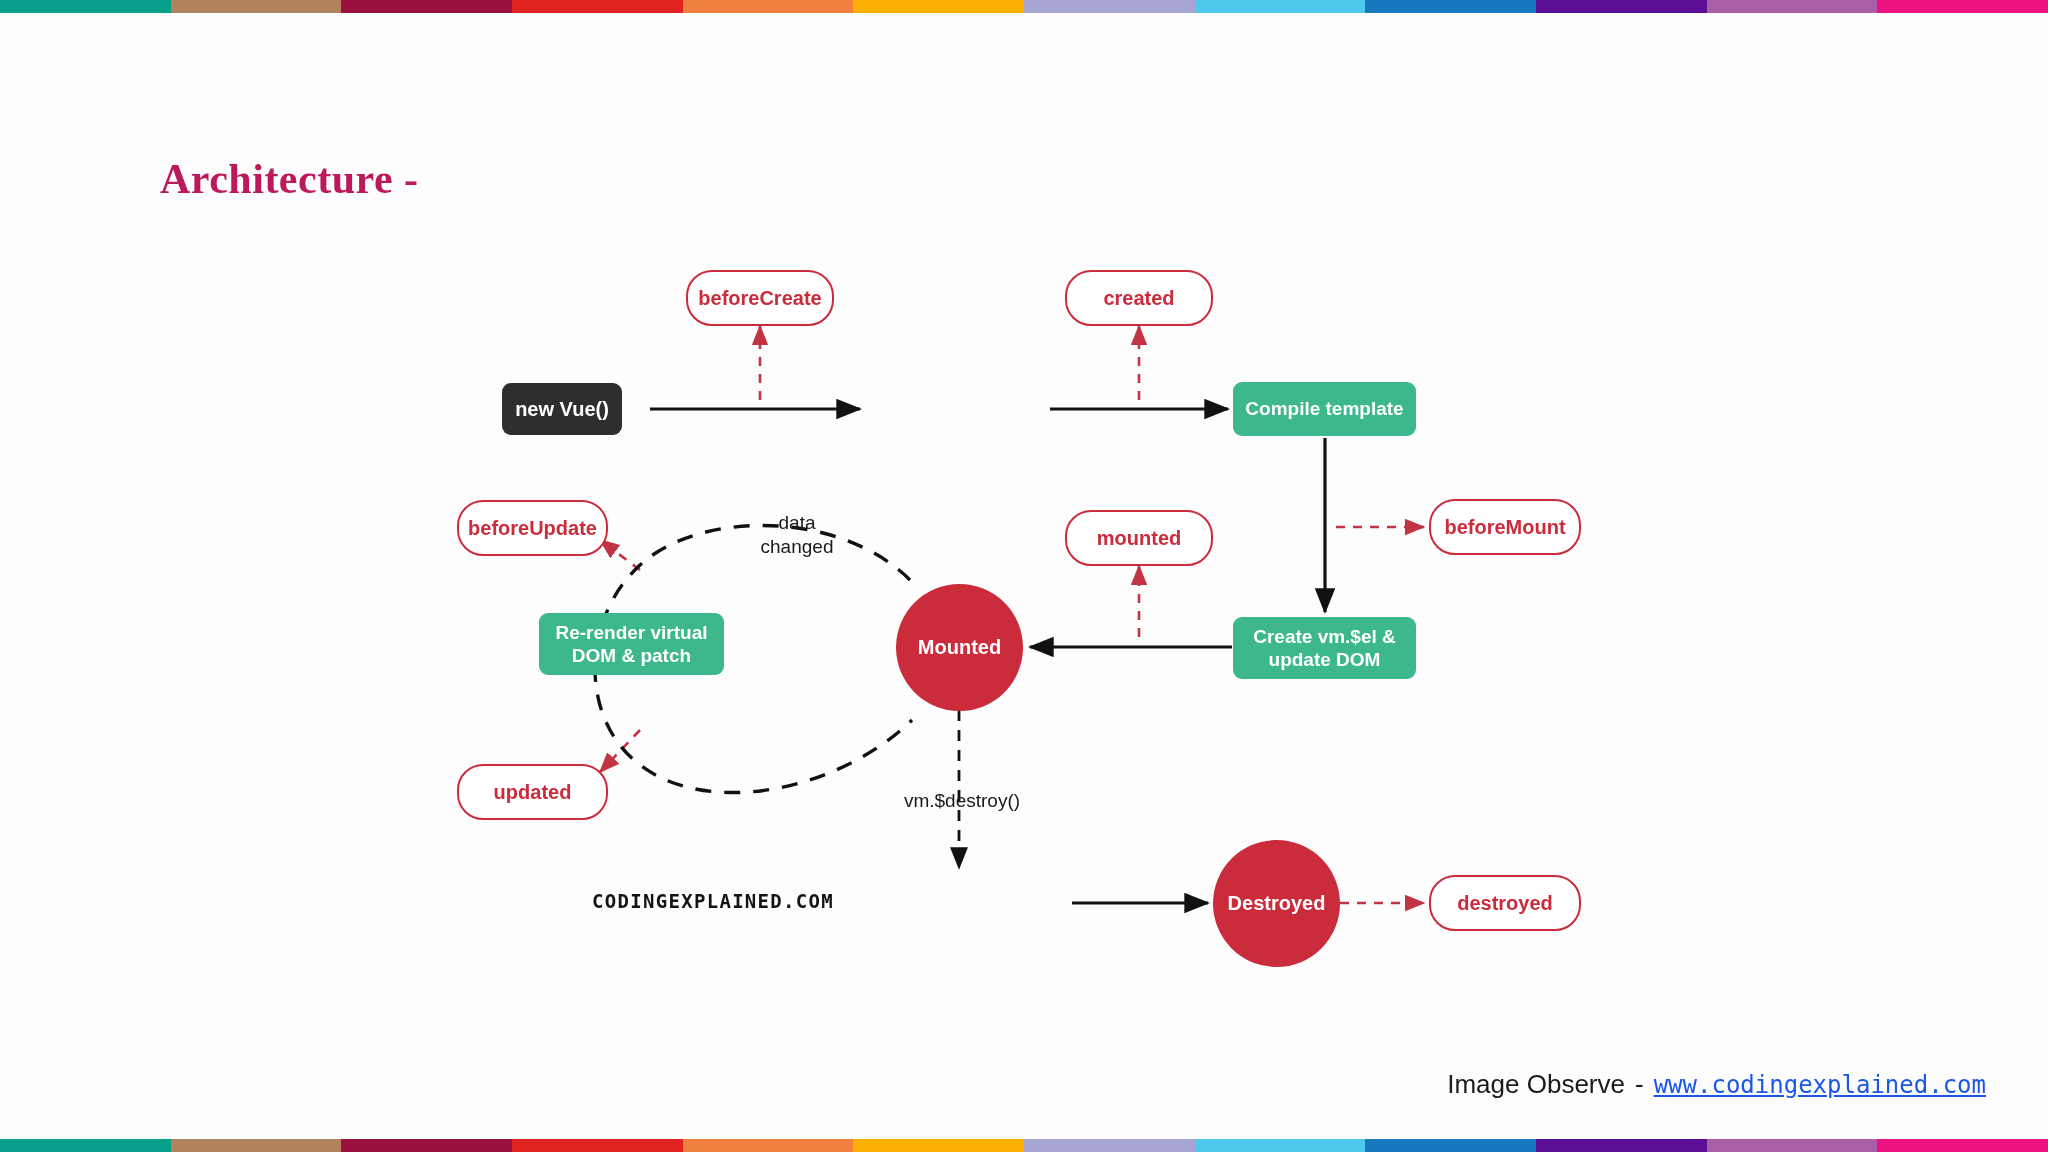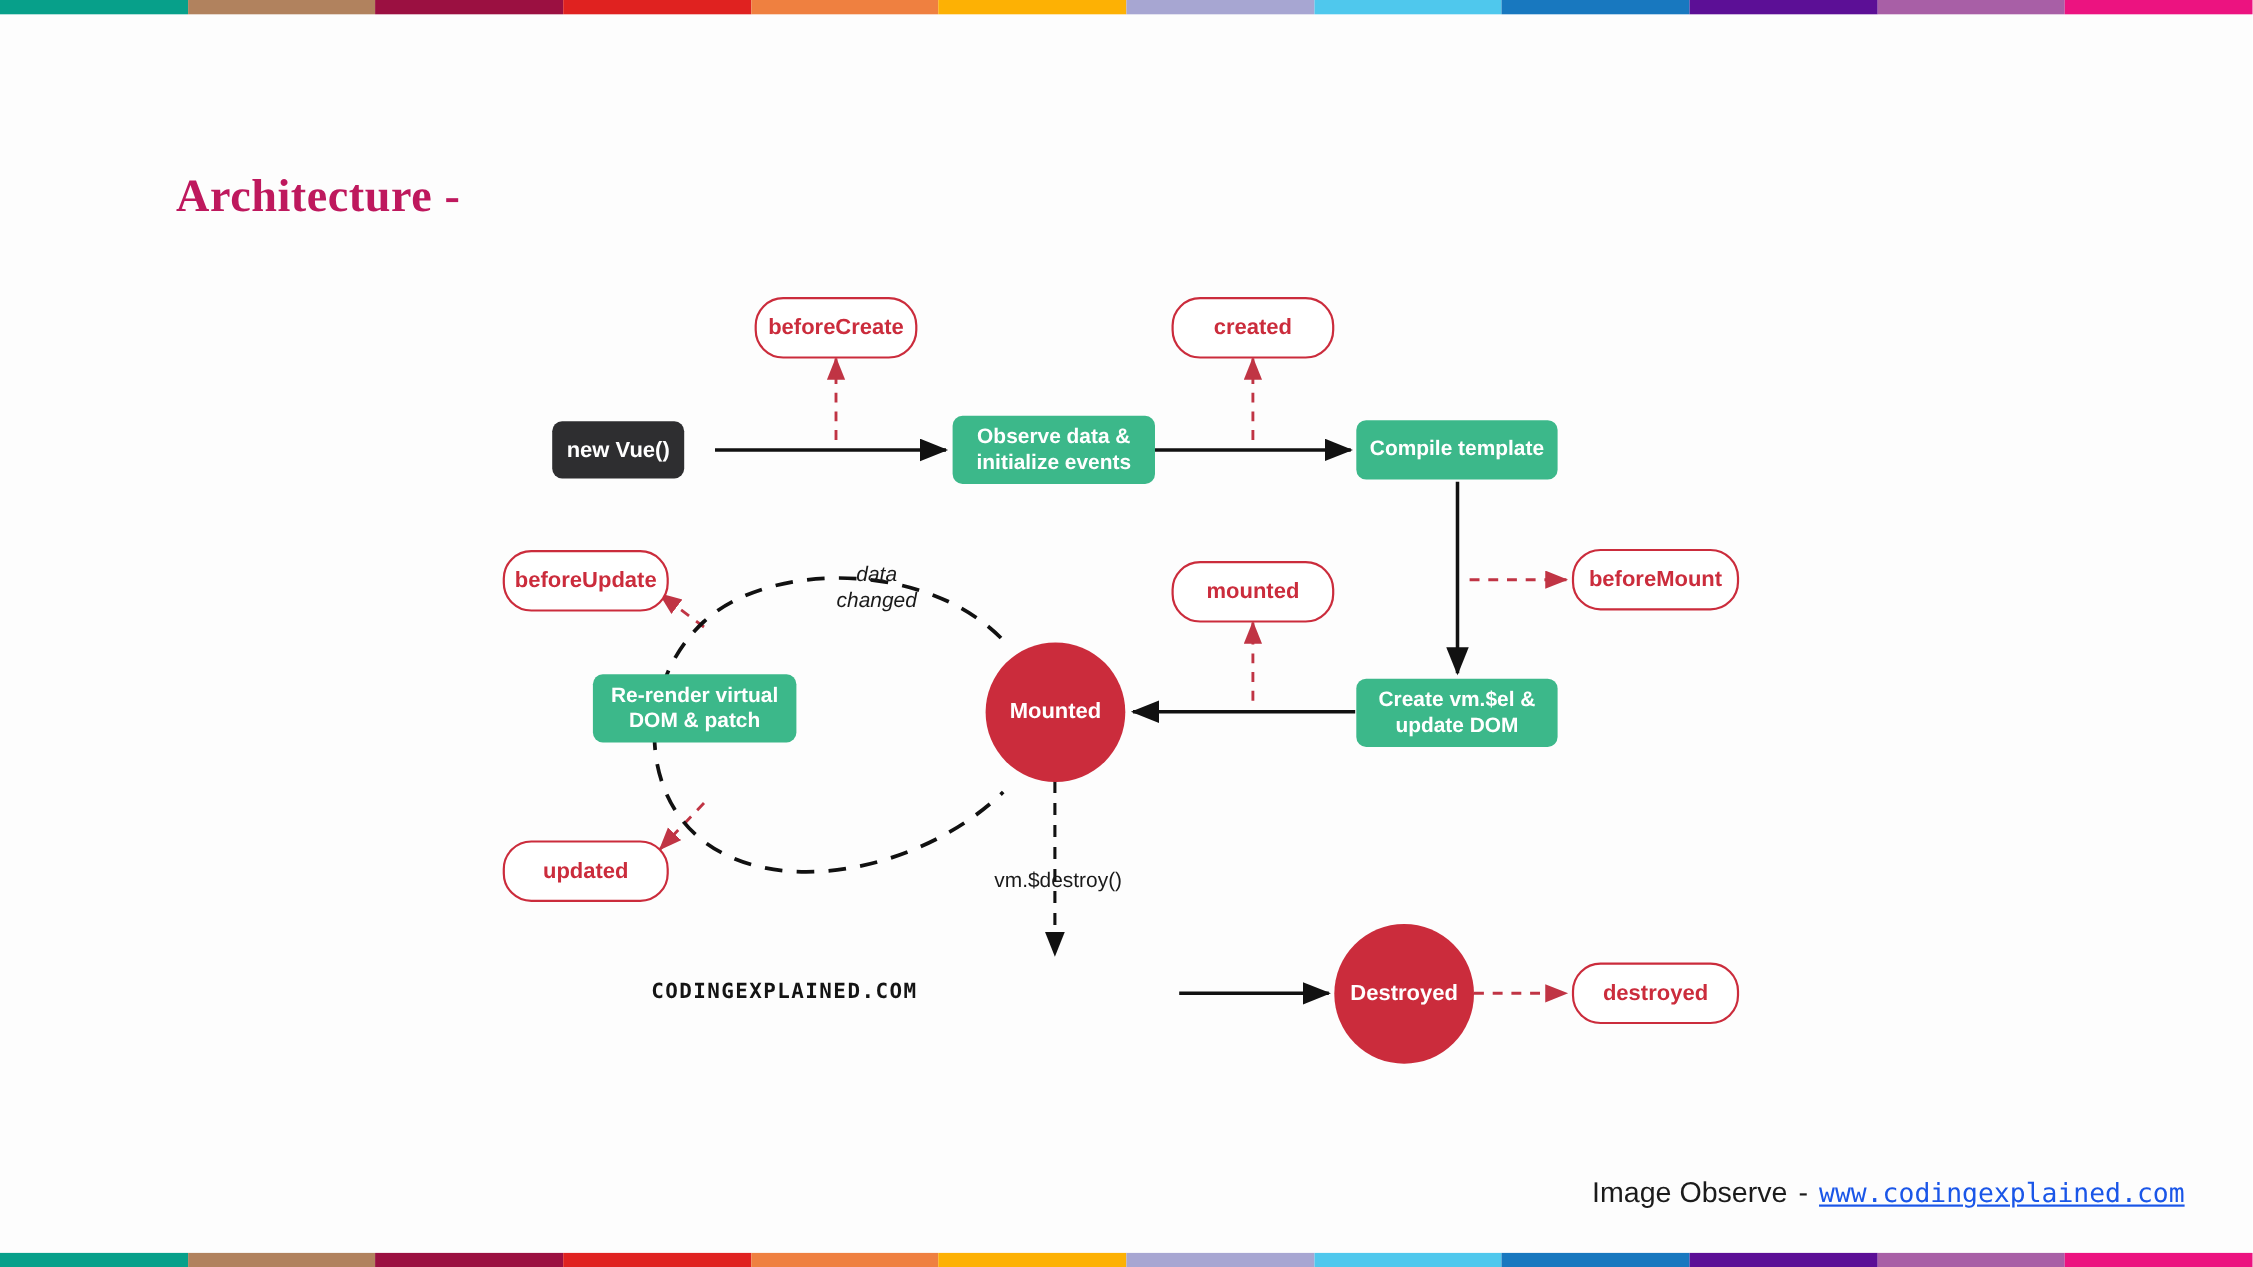--- a/index.html
+++ b/index.html
@@ -193,22 +193,20 @@
       <path d="M 910 580
                C 840 510, 700 510, 640 565
                C 580 620, 580 720, 640 765
                C 710 818, 840 790, 912 720" fill="none" stroke="#111111" stroke-width="3.4" stroke-dasharray="16 13" stroke-linecap="butt"></path>
 
       <line x1="959" y1="690" x2="959" y2="868" stroke="#111111" stroke-width="2.8" stroke-dasharray="11 9" marker-end="url(#arrowBlack)"></line>
     </svg>
 
     <div class="node node-start" style="left:502px; top:383px; width:120px; height:52px;">new Vue()</div>
 
-    <div class="node node-process" style="left:866px; top:378px; width:184px; height:62px; white-space:pre-line;">Observe data &amp;
-initialize events</div>
 
     <div class="node node-process" style="left:1233px; top:382px; width:183px; height:54px;">Compile template</div>
 
     <div class="node node-process" style="left:539px; top:613px; width:185px; height:62px; white-space:pre-line;">Re-render virtual
 DOM &amp; patch</div>
 
     <div class="node node-process" style="left:1233px; top:617px; width:183px; height:62px; white-space:pre-line;">Create vm.$el &amp;
 update DOM</div>
 
 
@@ -223,21 +221,21 @@
     <div class="node node-hook" style="left:1429px; top:499px; width:152px; height:56px;">beforeMount</div>
 
     <div class="node node-hook" style="left:1065px; top:510px; width:148px; height:56px;">mounted</div>
 
     <div class="node node-hook" style="left:457px; top:500px; width:151px; height:56px;">beforeUpdate</div>
 
     <div class="node node-hook" style="left:457px; top:764px; width:151px; height:56px;">updated</div>
 
     <div class="node node-hook" style="left:1429px; top:875px; width:152px; height:56px;">destroyed</div>
 
-    <div class="edge-label" style="left:727px; top:511px; width:140px; white-space:pre-line;font-style:italic;">data
+    <div class="edge-label" style="left:727px; top:511px; width:140px; white-space:pre-line;">data
 changed</div>
 
     <div class="edge-label" style="left:877px; top:789px; width:170px;">vm.$destroy()</div>
 
     <div class="watermark" style="left:544px; top:890px;">CODINGEXPLAINED.COM</div>
   </div>
 
   <div id="footer">
     <span>Image Observe</span>
     <span class="sep">-</span>

